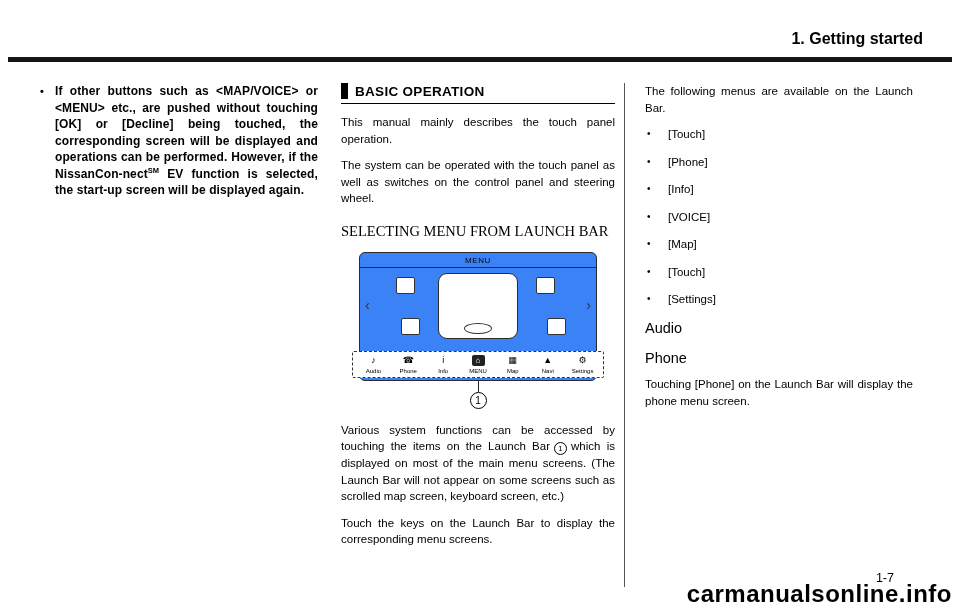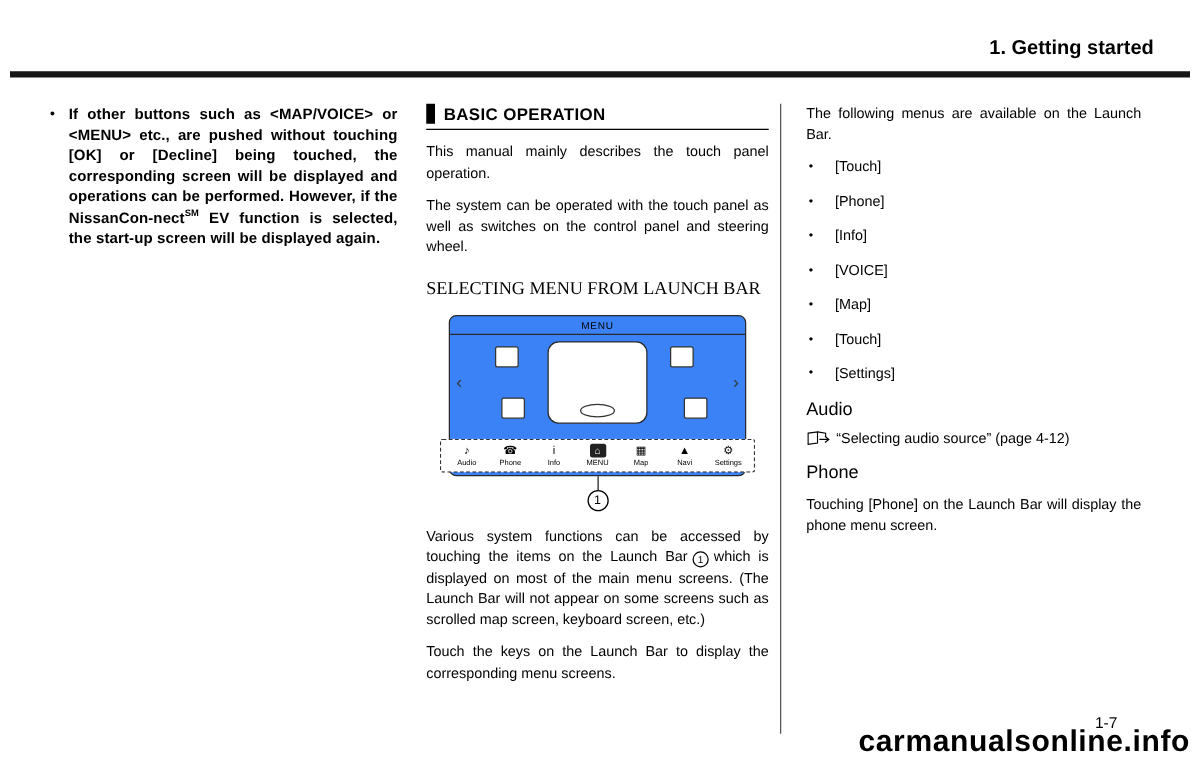--- a/index.html
+++ b/index.html
@@ -251,30 +251,20 @@
           <span>[Touch]</span>
         </div>
         <div class="menu-item">
           <span class="menu-bullet">•</span>
           <span>[Settings]</span>
         </div>
       </div>
 
       <div class="col-heading">Audio</div>
 
-      <div class="ref-line">
-        <span class="ref-icon">
-          <svg width="20" height="13" viewBox="0 0 20 13">
-            <path d="M1.5 2.5 L9 1.5 L9 10.5 L1.5 11.5 Z" fill="none" stroke="#000" stroke-width="0.9"></path>
-            <path d="M9 1.5 L15.5 2.5 L15.5 5.5" fill="none" stroke="#000" stroke-width="0.9"></path>
-            <path d="M10.5 7.5 L17.5 7.5 M15 5 L18 7.5 L15 10" fill="none" stroke="#000" stroke-width="1"></path>
-          </svg>
-        </span>
-        <span>“Selecting audio source” (page 4-12)</span>
-      </div>
 
       <div class="col-heading">Phone</div>
       <p class="body-text">Touching [Phone] on the Launch Bar will display the phone menu screen.</p>
     </div>
 
   </div>
 
   <div class="footer-page-number">1-7</div>
   <div class="watermark">carmanualsonline.info</div>
 

